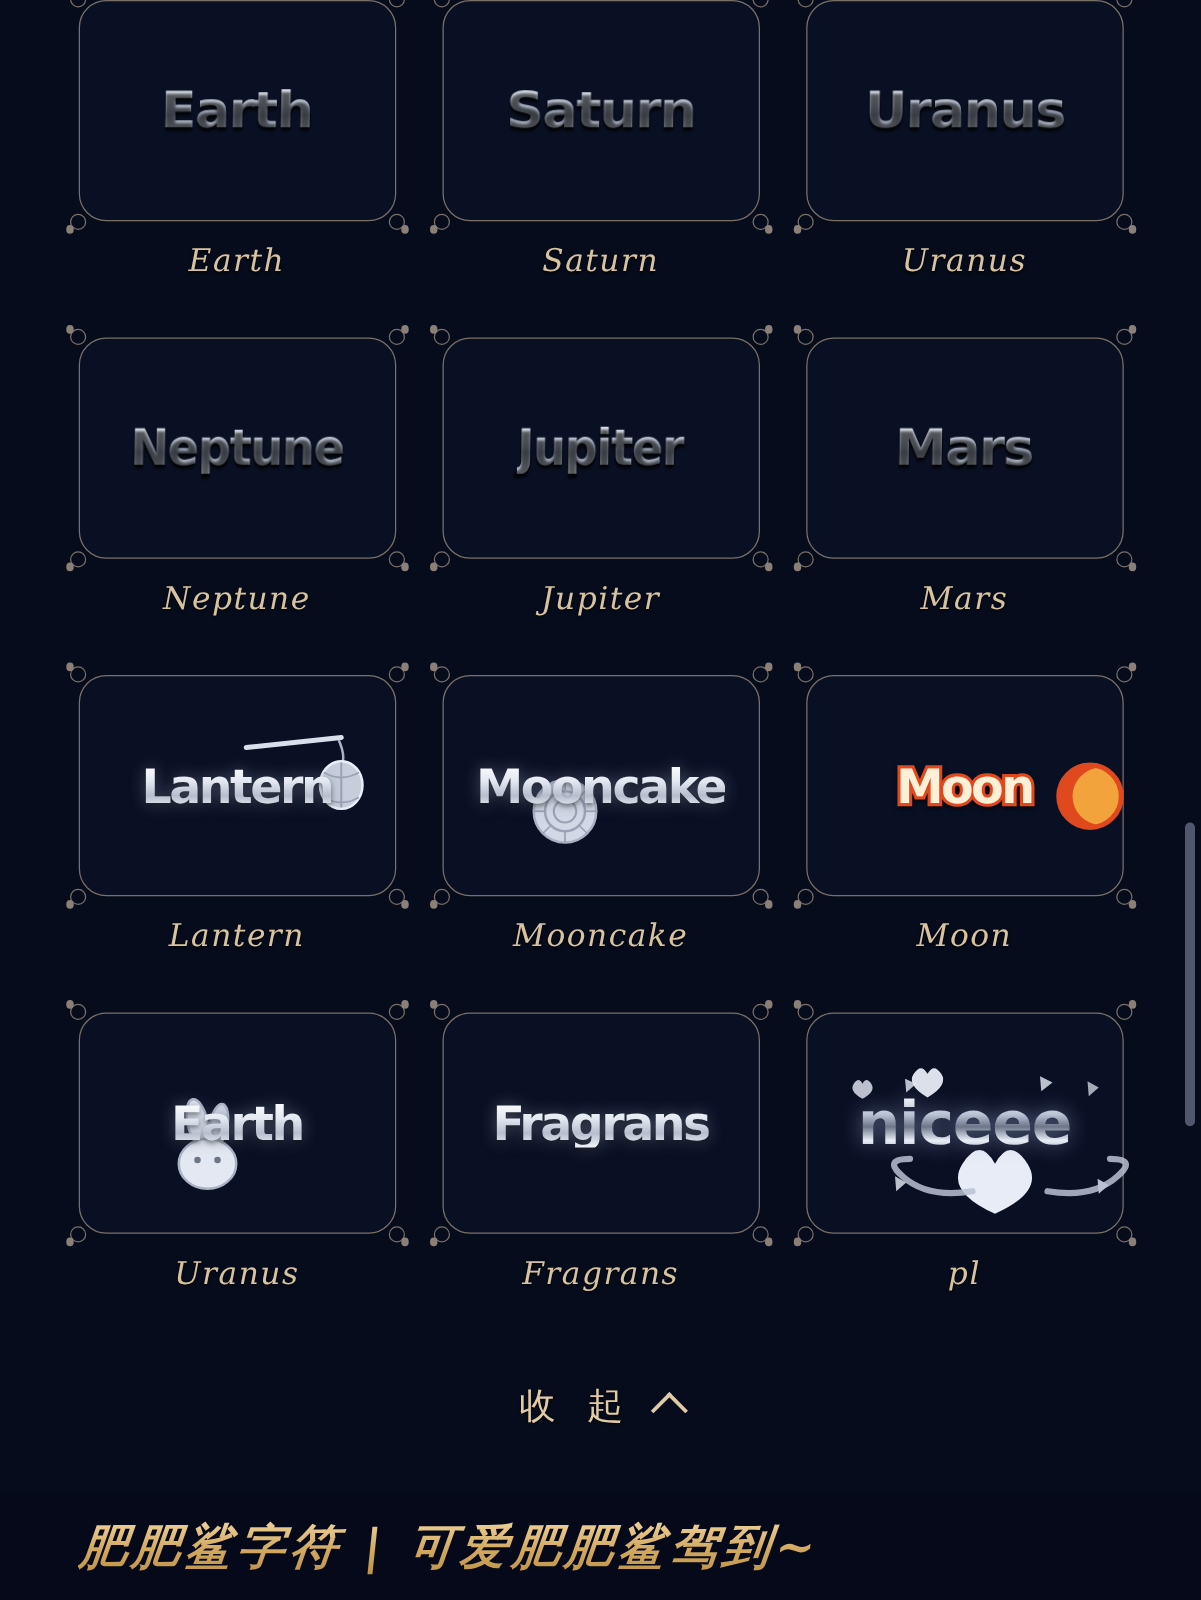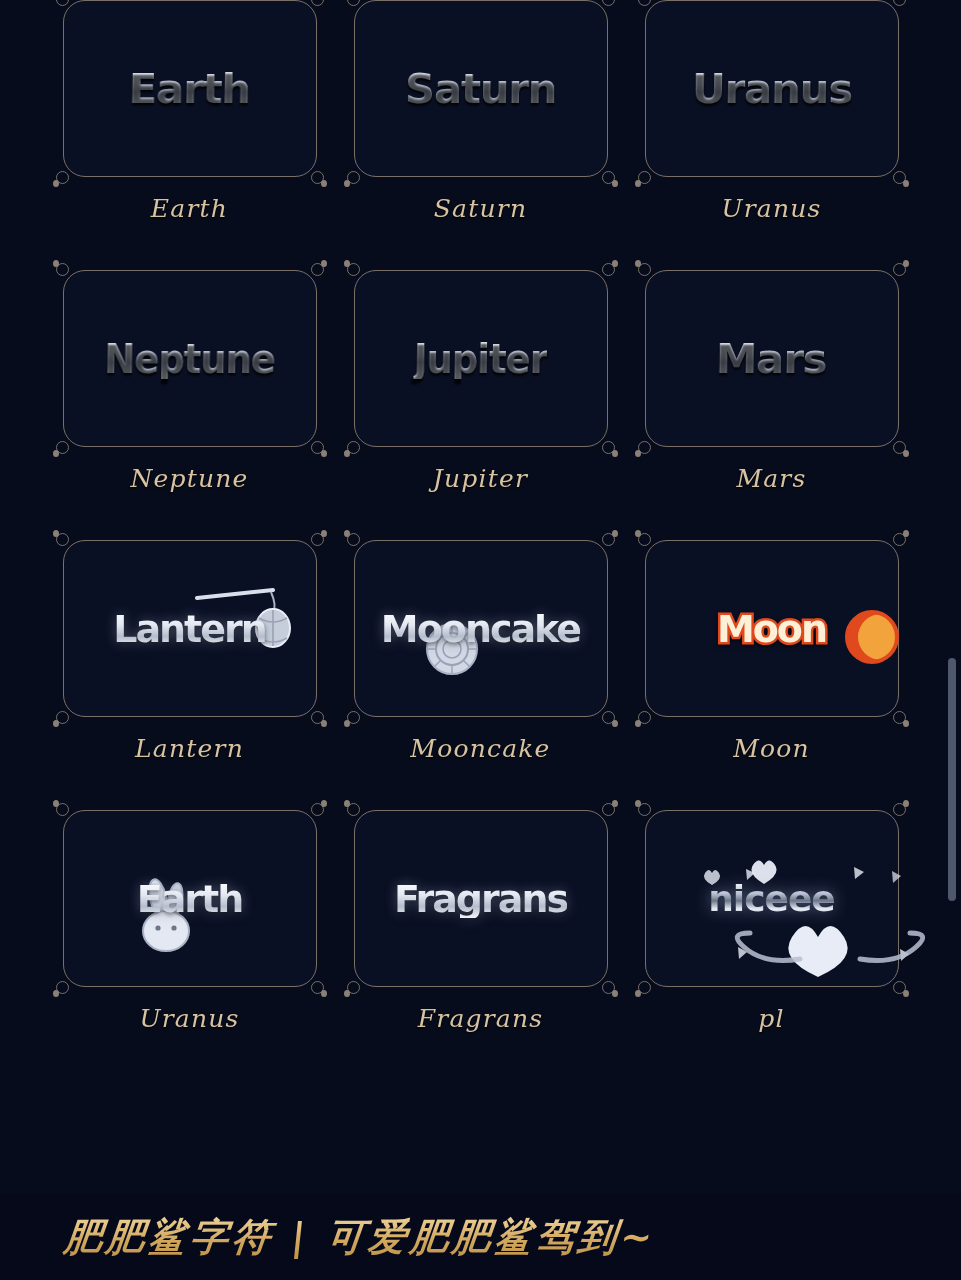--- a/index.html
+++ b/index.html
@@ -143,21 +143,21 @@
     color: #fdf0d7;
     -webkit-text-stroke: 5px #e0481d;
     paint-order: stroke fill;
     filter: drop-shadow(0 2px 2px rgba(0,0,0,.6));
   }
 
   
   .s-chrome {
     font-family: "DejaVu Sans", sans-serif;
     font-weight: 700;
-    font-size: 36px;
+    font-size: 48px;
     letter-spacing: -1px;
     color: #cfd5e2;
     background: linear-gradient(180deg,#fdfdff 0%,#b9c2d3 35%,#6d7689 55%,#e9eef6 78%,#9aa3b5 100%);
     -webkit-background-clip: text;
     background-clip: text;
     -webkit-text-fill-color: transparent;
     filter: drop-shadow(0 0 8px rgba(175,195,235,.45));
   }
 
   .art { position: relative; display:flex; align-items:center; justify-content:center; }
@@ -582,20 +582,24 @@
                 <path d="M166 108 q36 6 56 -12 q16-14 -6-14"></path>
               </g>
             </svg>
             <span class="sample s-chrome">niceee</span>
           </div>
         </div>
         <div class="caption">pl</div>
       </div>
     </div>
 
+  <div class="collapse">
+    <span class="lbl">收 起</span>
+    <span class="chev"></span>
+  </div>
 
   <div class="footer">
     <span class="ft-text">肥肥鲨字符 | 可爱肥肥鲨驾到~</span>
   </div>
 
   <div class="scrollbar-track">
     <div class="scrollbar-thumb" id="thumb" style="top: 658px; height: 243px;"></div>
   </div>
 
 </div>

